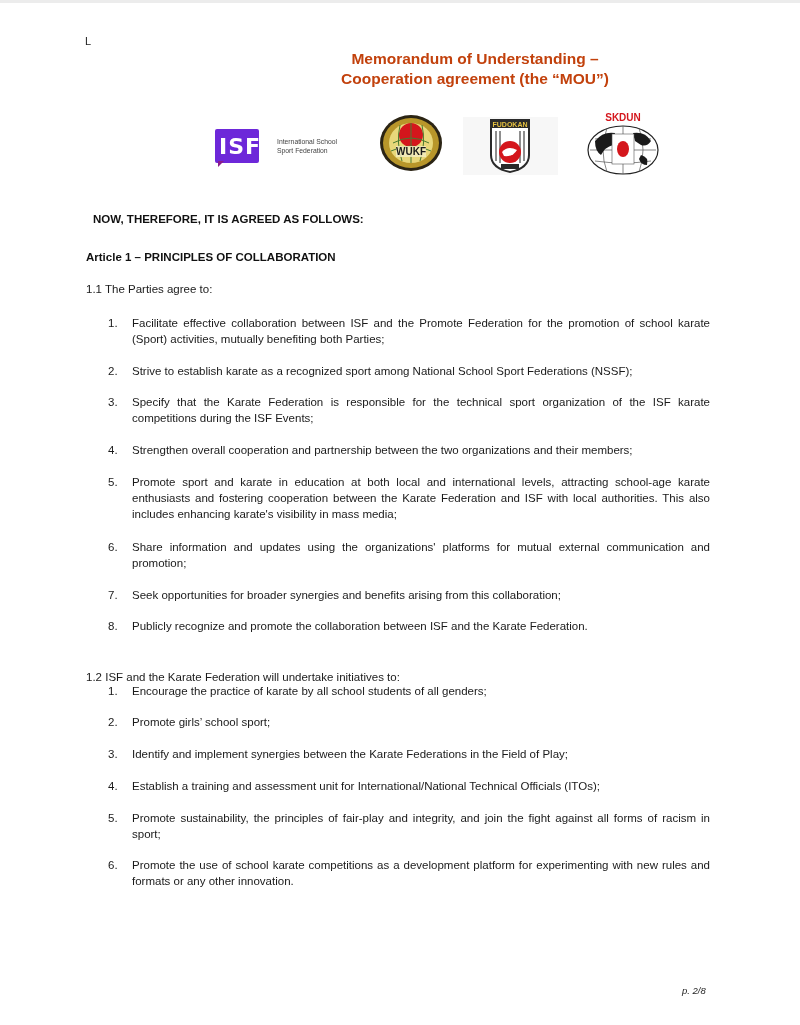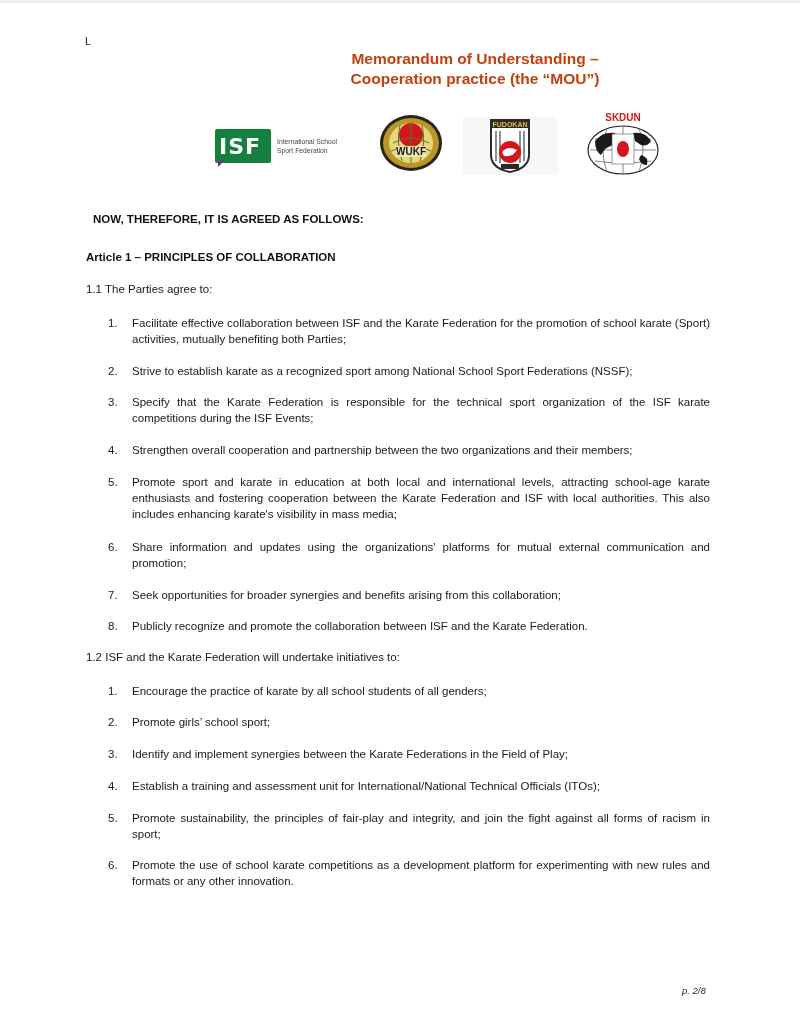--- a/index.html
+++ b/index.html
@@ -32,22 +32,22 @@
     position: absolute; top: 108px; left: 210px;
     width: 460px; height: 66px;
   }
   .logo { position: absolute; }
   .logo-isf { left: 5px; top: 16px; width: 130px; height: 42px; }
   .logo-wukf { left: 168px; top: 2px; width: 66px; height: 60px; }
   .logo-fudokan { left: 253px; top: 6px; width: 95px; height: 58px; }
   .logo-skdun { left: 375px; top: 0px; width: 76px; height: 66px; }
 
   .isf-badge {
-    position: absolute; left: 0; top: 2px; width: 56px; height: 34px;
-    background: #15803d;
+    position: absolute; left: 0; top: 2px; width: 44px; height: 34px;
+    background: #6d28d9;
     border-radius: 2px;
   }
   .isf-badge-tail {
     position: absolute; left: 3px; top: 34px; width: 0; height: 0;
     border-left: 6px solid #8b1c8c;
     border-bottom: 6px solid transparent;
   }
   .isf-badge-text {
     position: absolute; left: 4px; top: 5px;
     font-weight: bold; font-size: 22px; color: #ffffff; letter-spacing: 1px;
@@ -91,21 +91,21 @@
 </style>
 </head>
 <body>
 
 <div class="page">
 
   <div class="corner-mark">L</div>
 
   <div class="title">
     <div>Memorandum of Understanding –</div>
-    <div>Cooperation practice (the “MOU”)</div>
+    <div>Cooperation agreement (the “MOU”)</div>
   </div>
 
   <div class="logos">
 
     <div class="logo logo-isf">
       <div class="isf-badge">
         <span class="isf-badge-text">ISF</span>
       </div>
       <div class="isf-badge-tail"></div>
       <div class="isf-name">
@@ -156,21 +156,21 @@
 
   <div class="section-heading">NOW, THEREFORE, IT IS AGREED AS FOLLOWS:</div>
 
   <div class="article-heading">Article 1 – PRINCIPLES OF COLLABORATION</div>
 
   <div class="sub-heading" style="top: 280px;">1.1 The Parties agree to:</div>
 
   <div class="list" style="top: 312px;">
     <div class="list-item">
       <span class="list-num">1.</span>
-      <span>Facilitate effective collaboration between ISF and the Karate Federation for the promotion of school karate (Sport) activities, mutually benefiting both Parties;</span>
+      <span>Facilitate effective collaboration between ISF and the Promote Federation for the promotion of school karate (Sport) activities, mutually benefiting both Parties;</span>
     </div>
   </div>
   <div class="list" style="top: 360px;">
     <div class="list-item">
       <span class="list-num">2.</span>
       <span>Strive to establish karate as a recognized sport among National School Sport Federations (NSSF);</span>
     </div>
   </div>
   <div class="list" style="top: 391px;">
     <div class="list-item">
@@ -202,21 +202,21 @@
       <span>Seek opportunities for broader synergies and benefits arising from this collaboration;</span>
     </div>
   </div>
   <div class="list" style="top: 615px;">
     <div class="list-item">
       <span class="list-num">8.</span>
       <span>Publicly recognize and promote the collaboration between ISF and the Karate Federation.</span>
     </div>
   </div>
 
-  <div class="sub-heading" style="top: 648px;">1.2 ISF and the Karate Federation will undertake initiatives to:</div>
+  <div class="sub-heading" style="top: 668px;">1.2 ISF and the Karate Federation will undertake initiatives to:</div>
 
   <div class="list" style="top: 680px;">
     <div class="list-item">
       <span class="list-num">1.</span>
       <span>Encourage the practice of karate by all school students of all genders;</span>
     </div>
   </div>
   <div class="list" style="top: 711px;">
     <div class="list-item">
       <span class="list-num">2.</span>

